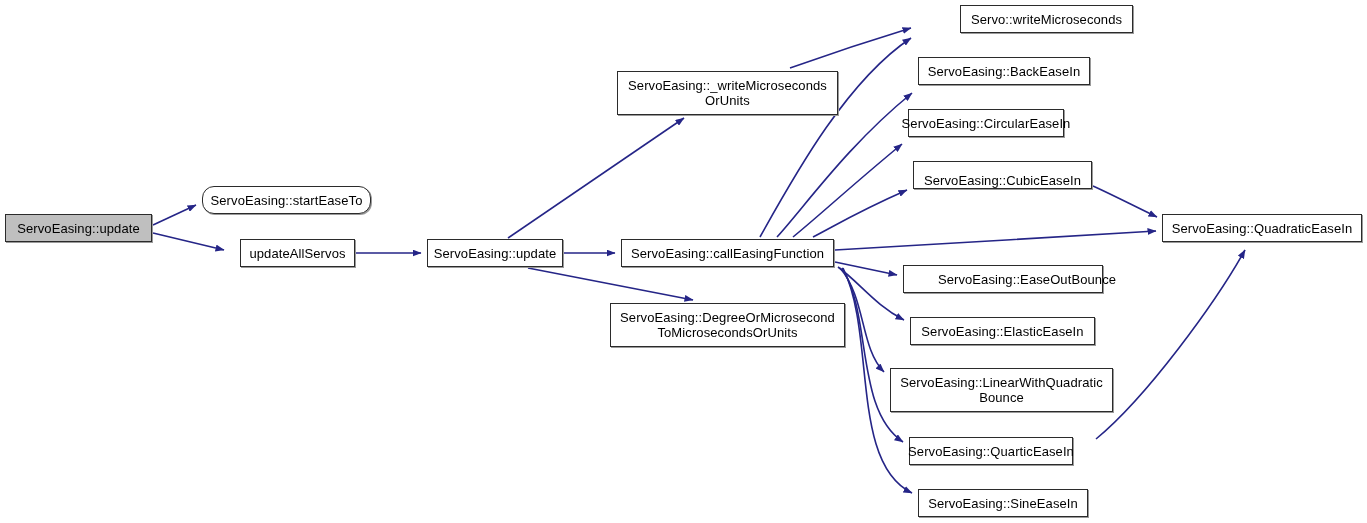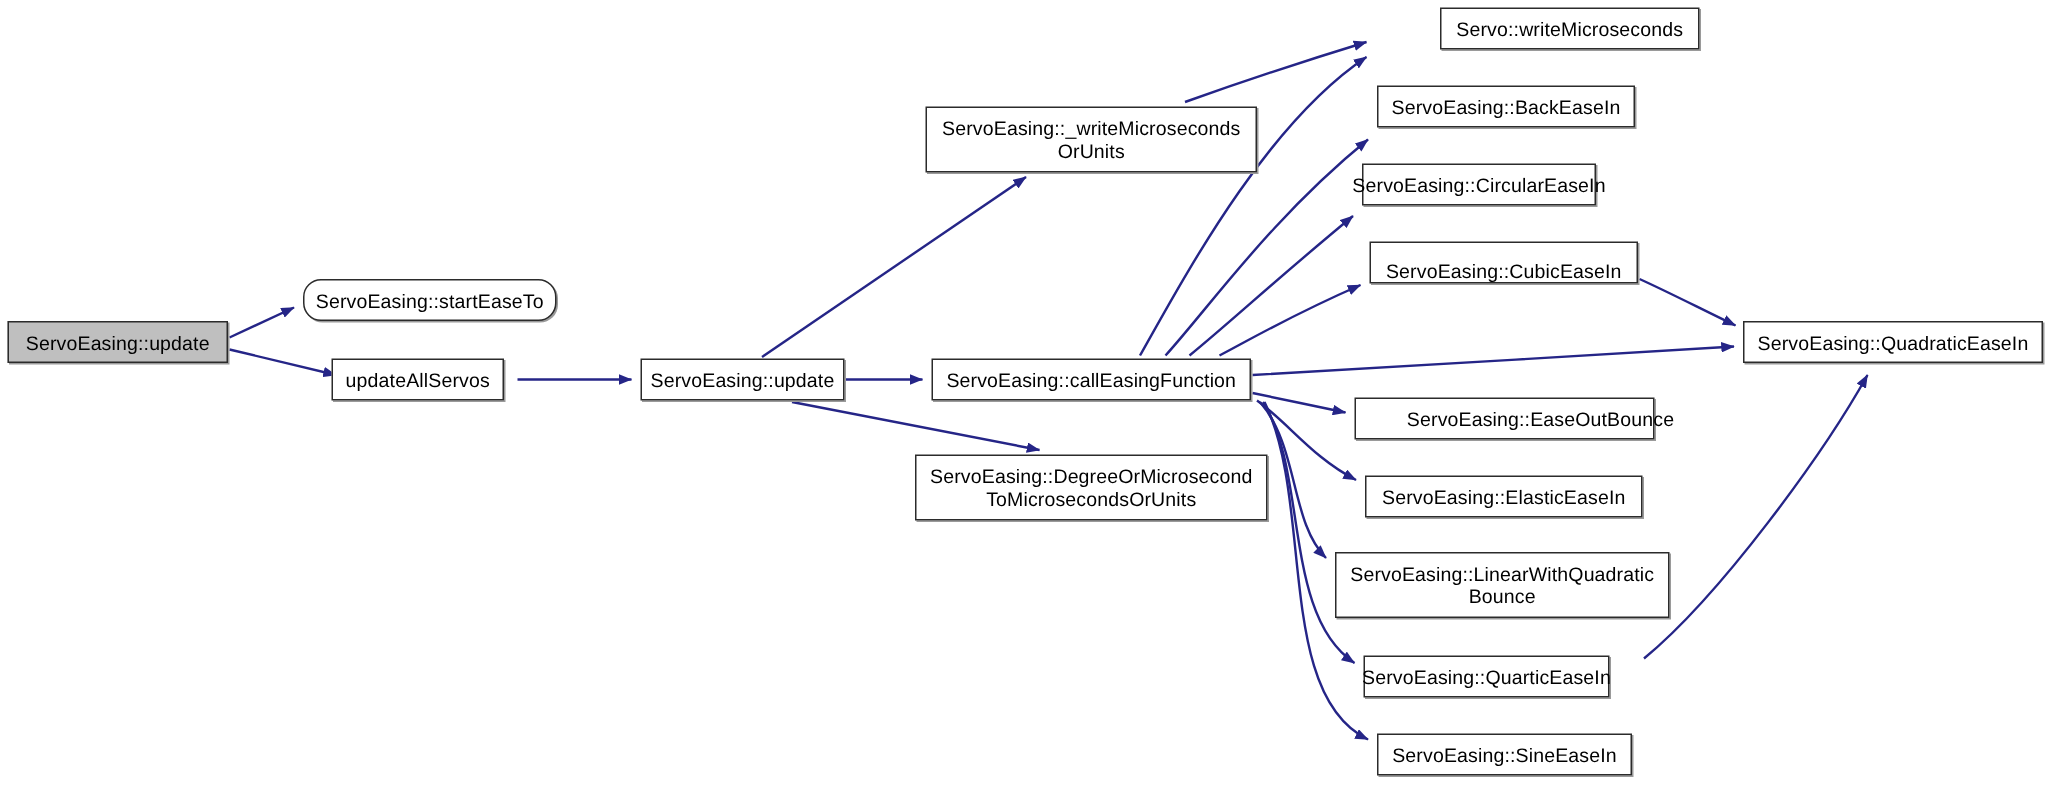--- a/index.html
+++ b/index.html
@@ -75,21 +75,21 @@
         <path d="M840,268 C866,298 860,348 884,372" fill="none" stroke="#252587" stroke-width="1.6" marker-end="url(#arrowhead)"></path>
         <path d="M842,268 C872,315 855,410 903,442" fill="none" stroke="#252587" stroke-width="1.6" marker-end="url(#arrowhead)"></path>
         <path d="M843,268 C876,335 850,463 912,493" fill="none" stroke="#252587" stroke-width="1.6" marker-end="url(#arrowhead)"></path>
         <path d="M1093,186 C1115,196 1134,206 1157,217" fill="none" stroke="#252587" stroke-width="1.6" marker-end="url(#arrowhead)"></path>
         <path d="M1096,439 C1147,397 1216,302 1245,250" fill="none" stroke="#252587" stroke-width="1.6" marker-end="url(#arrowhead)"></path>
       </g>
   </svg>
   <div id="nodes-group">
       <div class="node highlight" style="left: 5px; top: 214px; width: 147px; height: 28px;"><span class="node-label">ServoEasing::update</span></div>
       <div class="node" style="left: 202px; top: 186px; width: 169px; height: 28px; border-radius: 12px;"><span class="node-label">ServoEasing::startEaseTo</span></div>
-      <div class="node" style="left: 221px; top: 239px; width: 115px; height: 28px;"><span class="node-label">updateAllServos</span></div>
+      <div class="node" style="left: 240px; top: 239px; width: 115px; height: 28px;"><span class="node-label">updateAllServos</span></div>
       <div class="node" style="left: 427px; top: 239px; width: 136px; height: 28px;"><span class="node-label">ServoEasing::update</span></div>
       <div class="node" style="left: 617px; top: 71px; width: 221px; height: 44px;"><span class="node-label">ServoEasing::_writeMicroseconds
 OrUnits</span></div>
       <div class="node" style="left: 621px; top: 239px; width: 213px; height: 28px;"><span class="node-label">ServoEasing::callEasingFunction</span></div>
       <div class="node" style="left: 610px; top: 303px; width: 235px; height: 44px;"><span class="node-label">ServoEasing::DegreeOrMicrosecond
 ToMicrosecondsOrUnits</span></div>
       <div class="node" style="left: 916px; top: 5px; width: 173px; height: 28px; margin-left: 44px;"><span class="node-label">Servo::writeMicroseconds</span></div>
       <div class="node" style="left: 918px; top: 57px; width: 172px; height: 28px;"><span class="node-label">ServoEasing::BackEaseIn</span></div>
       <div class="node" style="left: 908px; top: 109px; width: 156px; height: 28px;"><span class="node-label">ServoEasing::CircularEaseIn</span></div>
       <div class="node" style="left: 913px; top: 161px; width: 179px; height: 28px; align-items: flex-end;"><span class="node-label">ServoEasing::CubicEaseIn</span></div>

